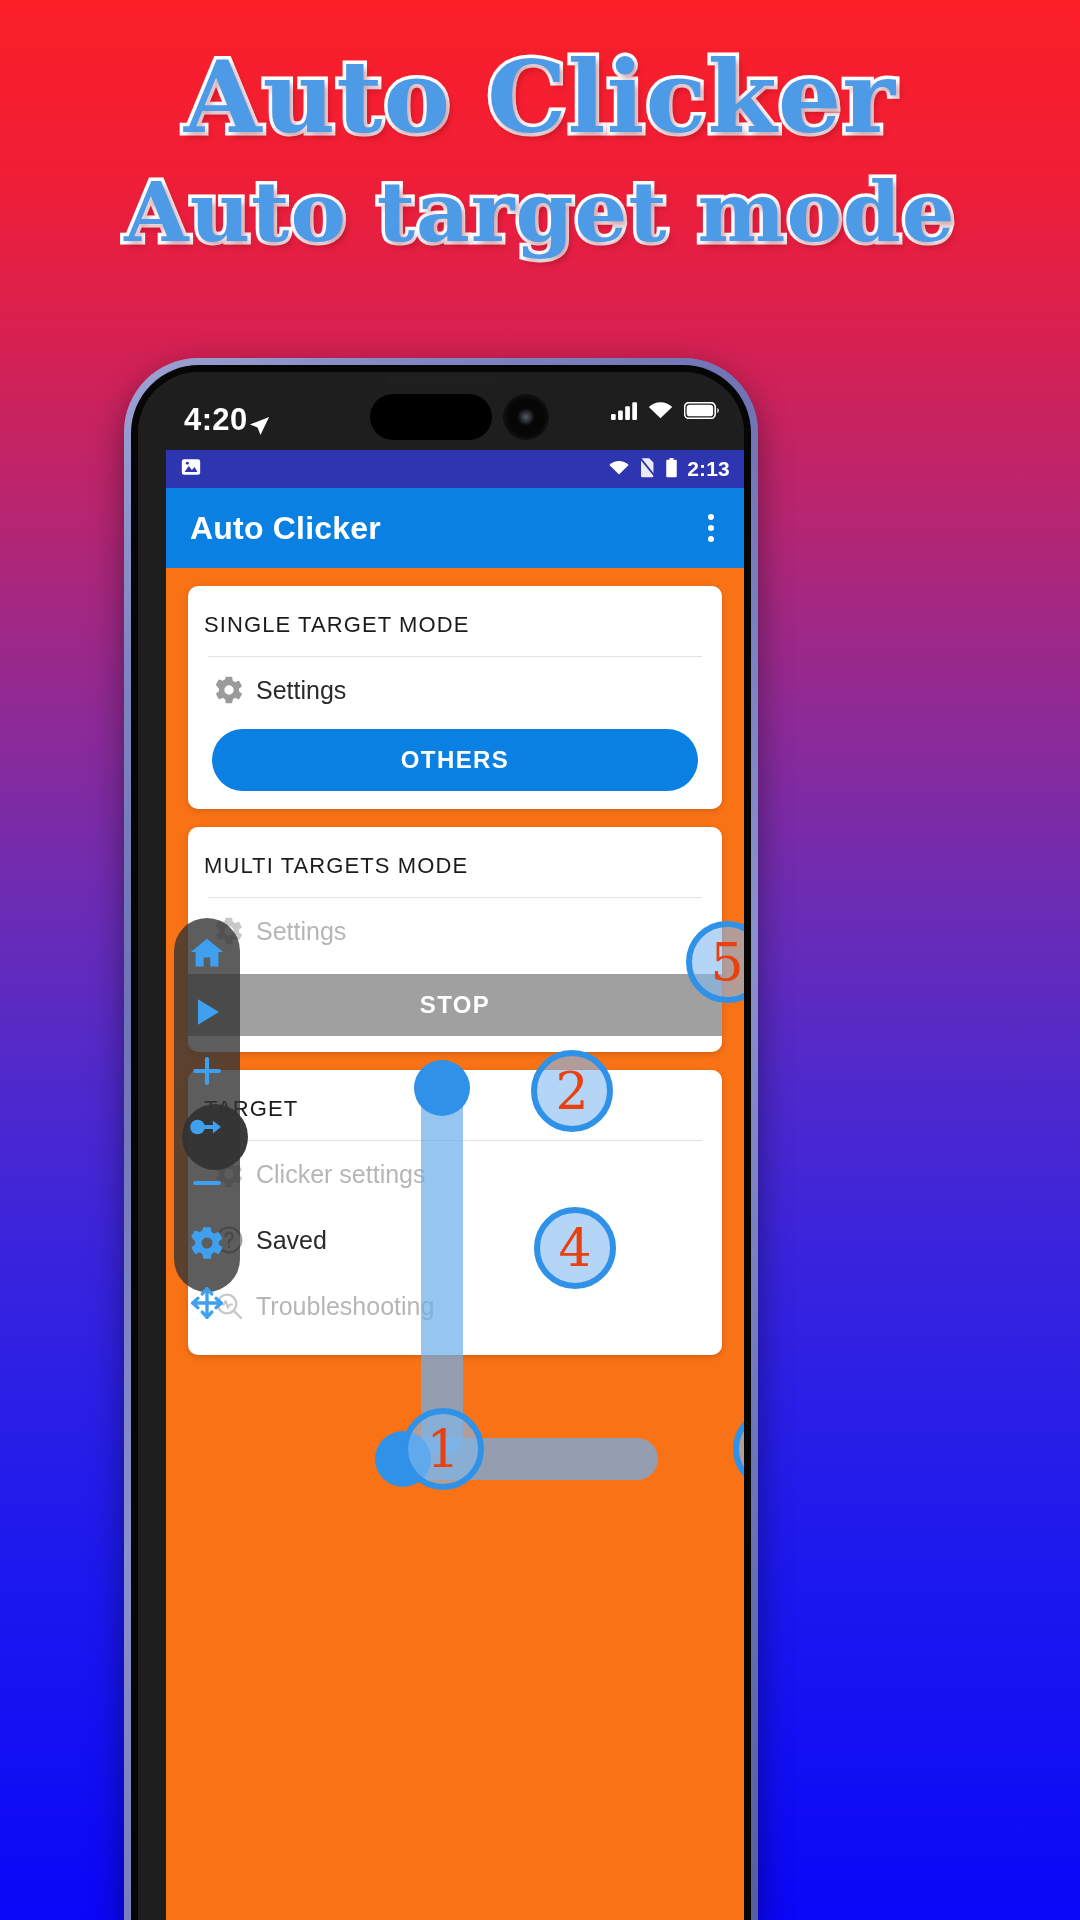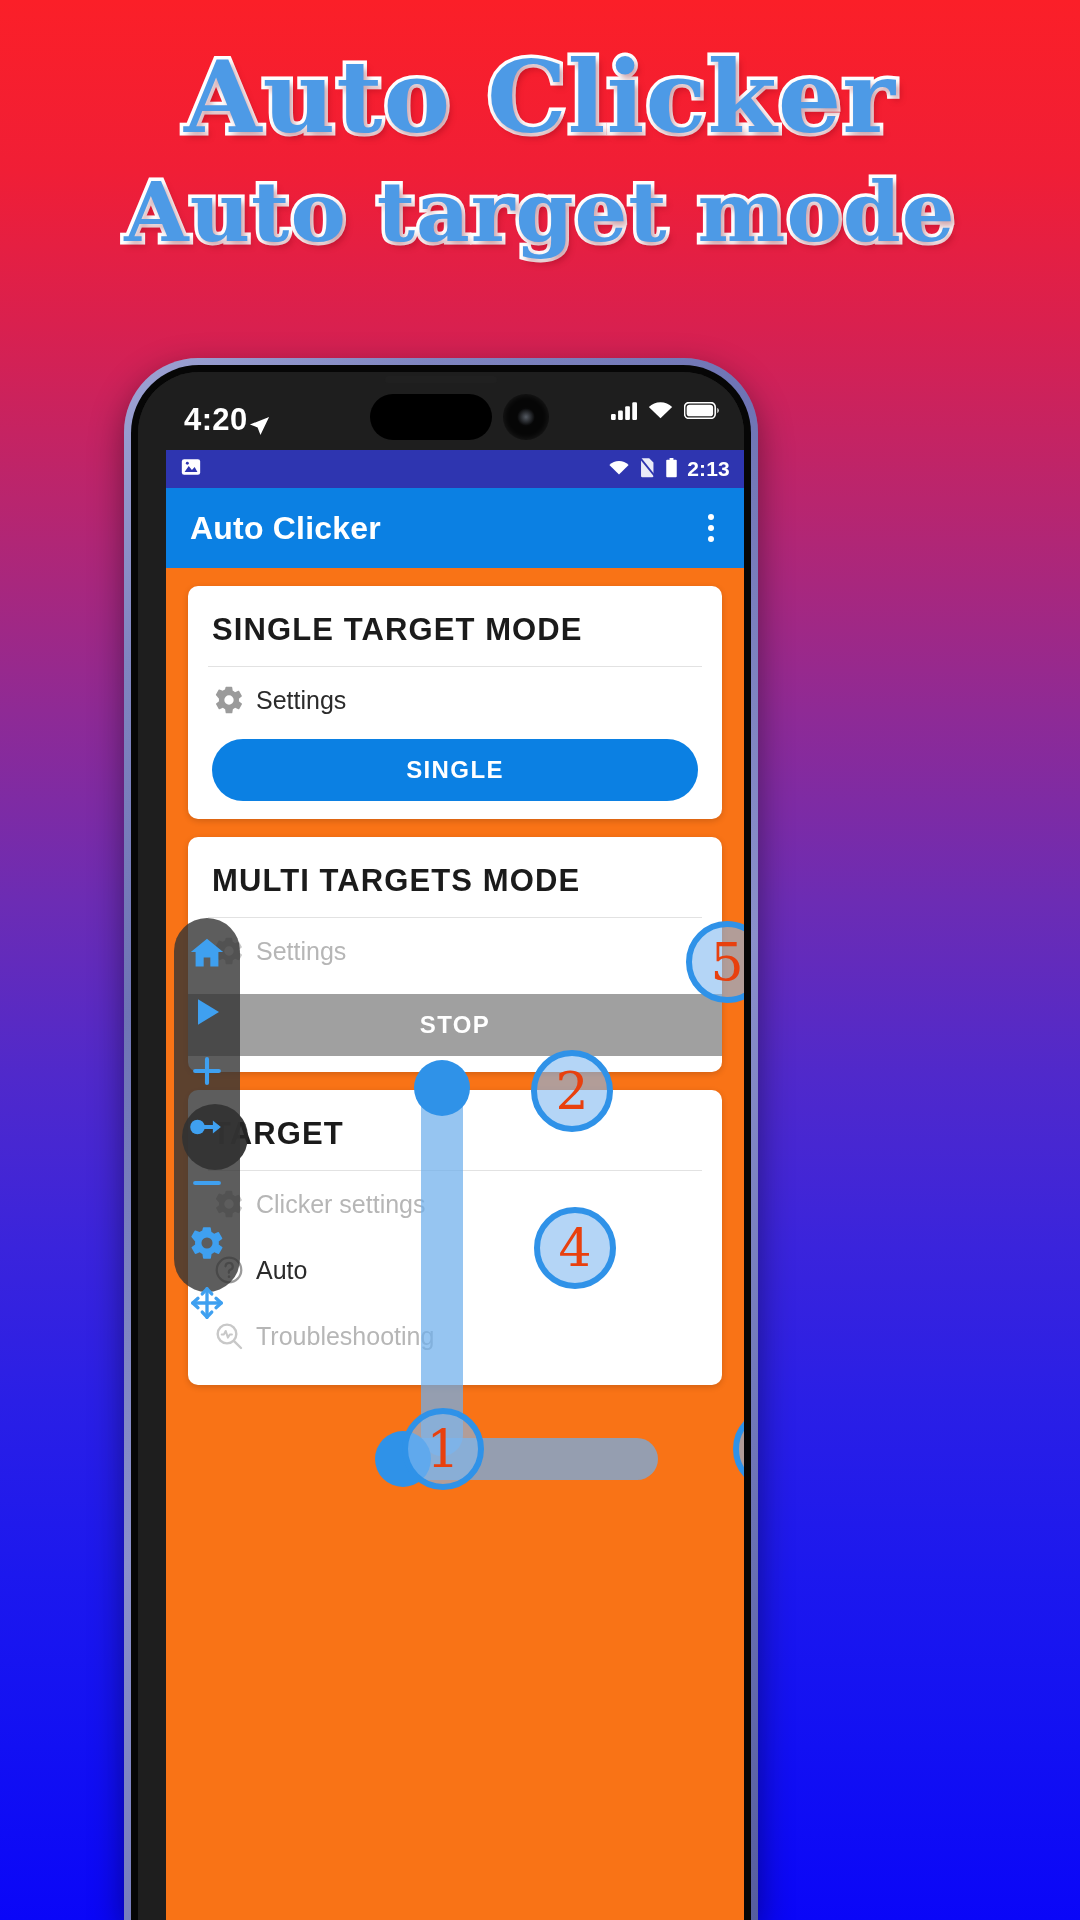--- a/index.html
+++ b/index.html
@@ -112,22 +112,22 @@
   .kebab i{width:6px;height:6px;border-radius:50%;background:#fff;display:block;}
 
   .cards{padding:18px 22px 0 22px;}
   .card{
     background:#fff;border-radius:10px;
     box-shadow:0 2px 6px rgba(0,0,0,.16);
     margin-bottom:18px;
     padding:0 0 16px 0;
   }
   .card-title{
-    font-size:31px;font-weight:bold;color:#1b1b1b;letter-spacing:1.1px;
-    padding:26px 24px 18px 24px;
+    font-size:22px;font-weight:normal;color:#1b1b1b;letter-spacing:1.1px;
+    padding:26px 24px 18px 16px;
   }
   .divider{height:1px;background:#e2e2e2;margin:0 20px;}
   .row{
     display:flex;align-items:center;gap:10px;
     padding:16px 24px;
   }
   .row-icon{width:34px;height:34px;display:flex;align-items:center;justify-content:center;flex:none;}
   .row-label{font-size:25px;color:#2b2b2b;}
   .row-label.dim{color:#b6b6b6;}
   .btn{
@@ -274,21 +274,21 @@
             <div class="card-title">SINGLE TARGET MODE</div>
             <div class="divider"></div>
             <div class="row">
               <span class="row-icon">
                 <svg viewBox="0 0 24 24" width="32" height="32" fill="#9b9b9b">
                     <path d="M19.4 13a7.6 7.6 0 0 0 .1-1 7.6 7.6 0 0 0-.1-1l2.1-1.6a.5.5 0 0 0 .1-.6l-2-3.5a.5.5 0 0 0-.6-.2l-2.5 1a7.3 7.3 0 0 0-1.7-1l-.4-2.6a.5.5 0 0 0-.5-.4h-4a.5.5 0 0 0-.5.4L9 4.1a7.3 7.3 0 0 0-1.7 1l-2.5-1a.5.5 0 0 0-.6.2l-2 3.5a.5.5 0 0 0 .1.6L4.5 11a7.6 7.6 0 0 0 0 2l-2.1 1.6a.5.5 0 0 0-.1.6l2 3.5a.5.5 0 0 0 .6.2l2.5-1a7.3 7.3 0 0 0 1.7 1l.4 2.6a.5.5 0 0 0 .5.4h4a.5.5 0 0 0 .5-.4l.4-2.6a7.3 7.3 0 0 0 1.7-1l2.5 1a.5.5 0 0 0 .6-.2l2-3.5a.5.5 0 0 0-.1-.6zM12 15.5A3.5 3.5 0 1 1 15.5 12 3.5 3.5 0 0 1 12 15.5z"></path>
                   </svg>
               </span>
               <span class="row-label">Settings</span>
             </div>
-            <div class="btn btn-start">SINGLE</div>
+            <div class="btn btn-start">OTHERS</div>
           </div>
 
           <div class="card">
             <div class="card-title">MULTI TARGETS MODE</div>
             <div class="divider"></div>
             <div class="row">
               <span class="row-icon">
                 <svg viewBox="0 0 24 24" width="32" height="32" fill="#c8c8c8">
                     <path d="M19.4 13a7.6 7.6 0 0 0 .1-1 7.6 7.6 0 0 0-.1-1l2.1-1.6a.5.5 0 0 0 .1-.6l-2-3.5a.5.5 0 0 0-.6-.2l-2.5 1a7.3 7.3 0 0 0-1.7-1l-.4-2.6a.5.5 0 0 0-.5-.4h-4a.5.5 0 0 0-.5.4L9 4.1a7.3 7.3 0 0 0-1.7 1l-2.5-1a.5.5 0 0 0-.6.2l-2 3.5a.5.5 0 0 0 .1.6L4.5 11a7.6 7.6 0 0 0 0 2l-2.1 1.6a.5.5 0 0 0-.1.6l2 3.5a.5.5 0 0 0 .6.2l2.5-1a7.3 7.3 0 0 0 1.7 1l.4 2.6a.5.5 0 0 0 .5.4h4a.5.5 0 0 0 .5-.4l.4-2.6a7.3 7.3 0 0 0 1.7-1l2.5 1a.5.5 0 0 0 .6-.2l2-3.5a.5.5 0 0 0-.1-.6zM12 15.5A3.5 3.5 0 1 1 15.5 12 3.5 3.5 0 0 1 12 15.5z"></path>
                   </svg>
@@ -310,21 +310,21 @@
               <span class="row-label dim">Clicker settings</span>
             </div>
             <div class="row">
               <span class="row-icon">
                 <svg viewBox="0 0 24 24" width="32" height="32" fill="none" stroke="#9b9b9b" stroke-width="1.7">
                   <circle cx="12" cy="12" r="9.2"></circle>
                   <path d="M9.4 9.2a2.7 2.7 0 1 1 3.4 2.7c-.7.3-.9.9-.9 1.6v.6" stroke-linecap="round"></path>
                   <circle cx="12" cy="17" r="1" fill="#9b9b9b" stroke="none"></circle>
                 </svg>
               </span>
-              <span class="row-label">Auto</span>
+              <span class="row-label">Saved</span>
             </div>
             <div class="row">
               <span class="row-icon">
                 <svg viewBox="0 0 24 24" width="32" height="32" fill="none" stroke="#c8c8c8" stroke-width="1.8">
                   <circle cx="10.5" cy="10.5" r="7"></circle>
                   <path d="M15.6 15.6 21 21" stroke-linecap="round"></path>
                   <path d="M6.5 10.8h1.7l1.3-2.6 1.7 5 1.4-2.4h1.6" stroke-width="1.5" stroke-linecap="round" stroke-linejoin="round"></path>
                 </svg>
               </span>
               <span class="row-label dim">Troubleshooting</span>

